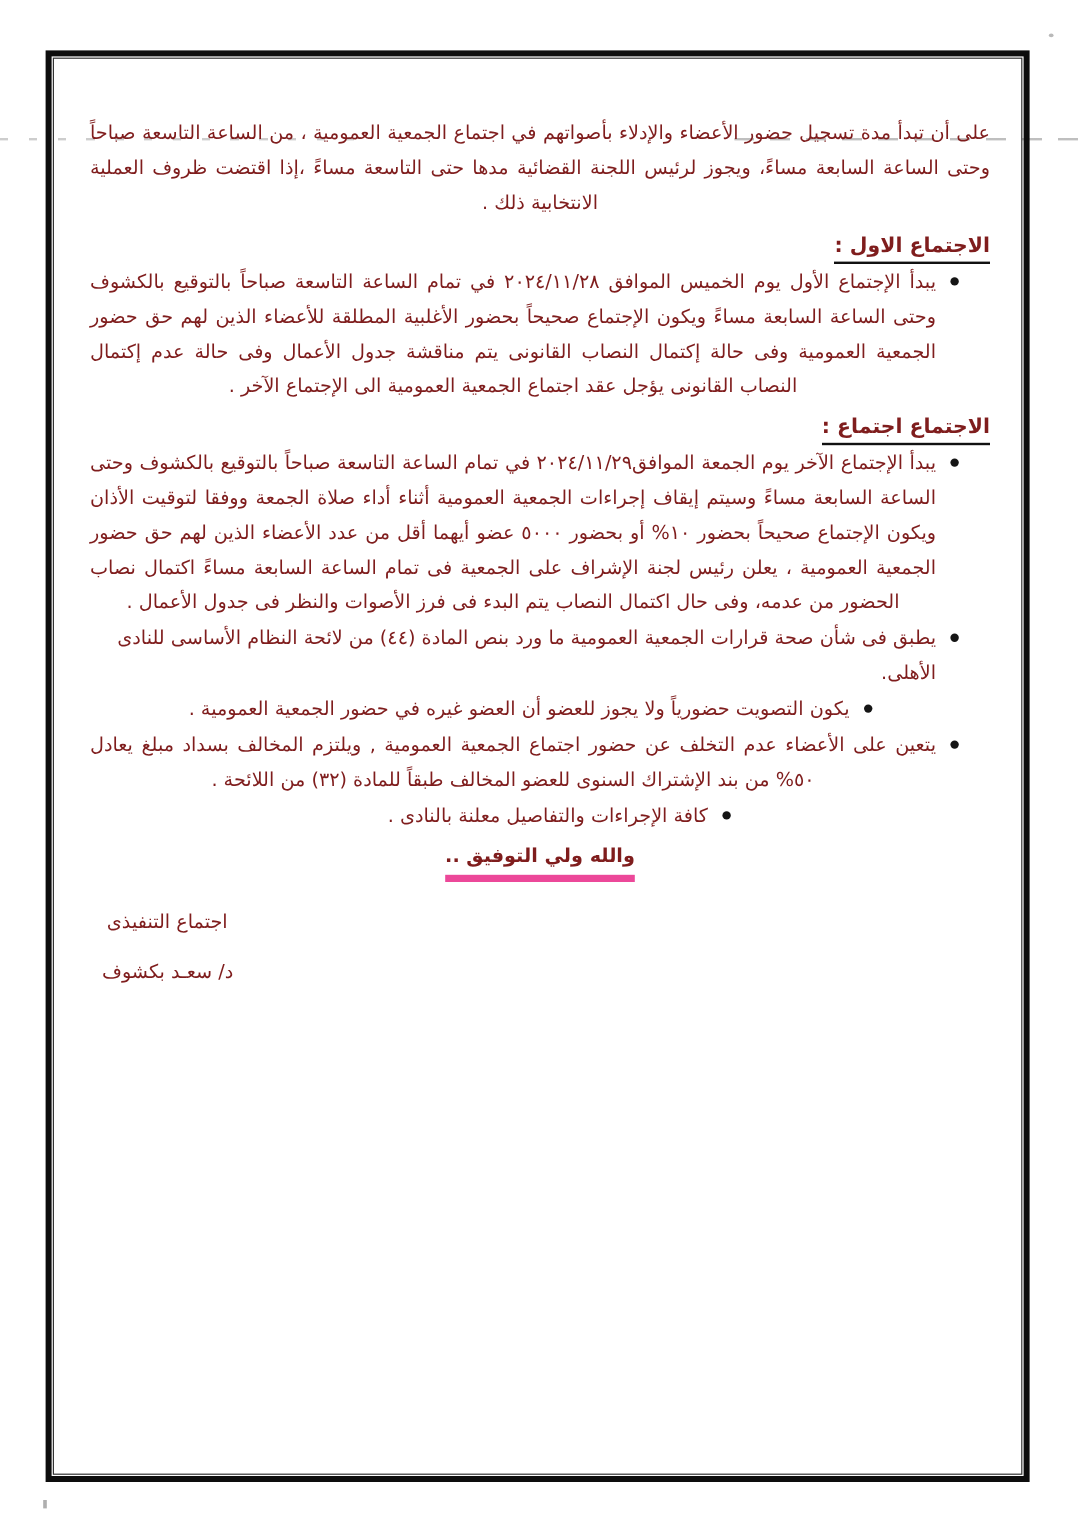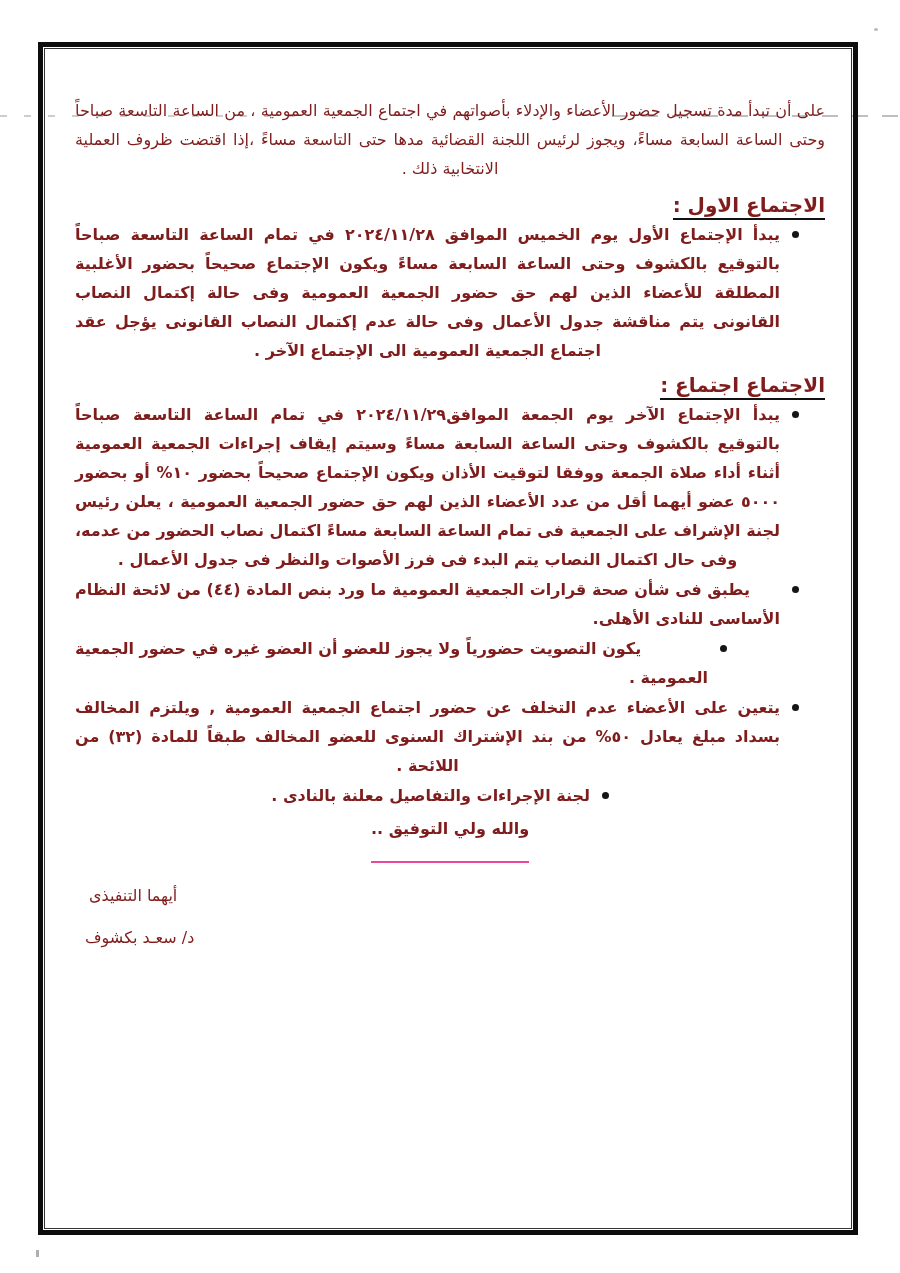--- a/index.html
+++ b/index.html
@@ -66,57 +66,57 @@
   .intro {
     margin: 0 0 8px 0;
     text-align: justify;
     text-align-last: center;
   }
 
   .sec-title {
     margin: 6px 0 0 0;
     height: 29px;
     font-weight: bold;
-    font-size: 20px;
+    font-size: 17px;
   }
   .sec-title .u {
     display: inline-block;
     border-bottom: 2px solid #111;
     padding-bottom: 1px;
     line-height: 24px;
   }
 
-  ul.blist { list-style: none; margin: 0; padding: 0; font-weight: bold; }
+  ul.blist { list-style: none; margin: 0; padding: 0; }
   ul.blist li {
     position: relative;
     padding-right: 45px;
     margin: 0 0 1px 0;
     text-align: justify;
     text-align-last: center;
   }
-  ul.blist li.single { text-align: left; text-align-last: right; }
+  ul.blist li.single { text-align: right; text-align-last: right; }
   ul.blist li.ind1 { margin-right: 72px; }
   ul.blist li.ind2 { margin-right: 190px; }
   ul.blist li .dot {
     position: absolute;
     right: 26px; top: 11px;
     width: 7px; height: 7px;
     border-radius: 50%;
     background: #151515;
   }
 
   .closing {
     margin-top: 4px;
     text-align: center;
     font-weight: bold;
   }
   .closing .u {
     display: inline-block;
-    border-bottom: 2px solid #ec4899;
-    padding-bottom: 18px;
+    border-bottom: 6px solid #ec4899;
+    padding-bottom: 2px;
   }
 
   .sig-title { margin-top: 18px; text-align: left; padding-left: 14px; }
   .sig-name  { margin-top: 13px; text-align: left; padding-left: 10px; }
 </style>
 </head>
 <body>
 
 <div class="page">
 
@@ -160,25 +160,25 @@
       <li class="single ind1">
         <span class="dot"></span>
         <span>يكون التصويت حضورياً ولا يجوز للعضو أن العضو غيره في حضور الجمعية العمومية .</span>
       </li>
       <li>
         <span class="dot"></span>
         <span>يتعين على الأعضاء عدم التخلف عن حضور اجتماع الجمعية العمومية , ويلتزم المخالف بسداد مبلغ يعادل ٥٠% من بند الإشتراك السنوى للعضو المخالف طبقاً للمادة (٣٢) من اللائحة .</span>
       </li>
       <li class="single ind2">
         <span class="dot"></span>
-        <span>لجنة الإجراءات والتفاصيل معلنة بالنادى .</span>
+        <span>كافة الإجراءات والتفاصيل معلنة بالنادى .</span>
       </li>
     </ul>
 
     <div class="closing">
       <span class="u">والله ولي التوفيق ..</span>
     </div>
 
-    <div class="sig-title">أيهما التنفيذى</div>
+    <div class="sig-title">اجتماع التنفيذى</div>
     <div class="sig-name">د/ سعـد بكشوف</div>
 
   </div>
 </div>
 
 </body></html>

